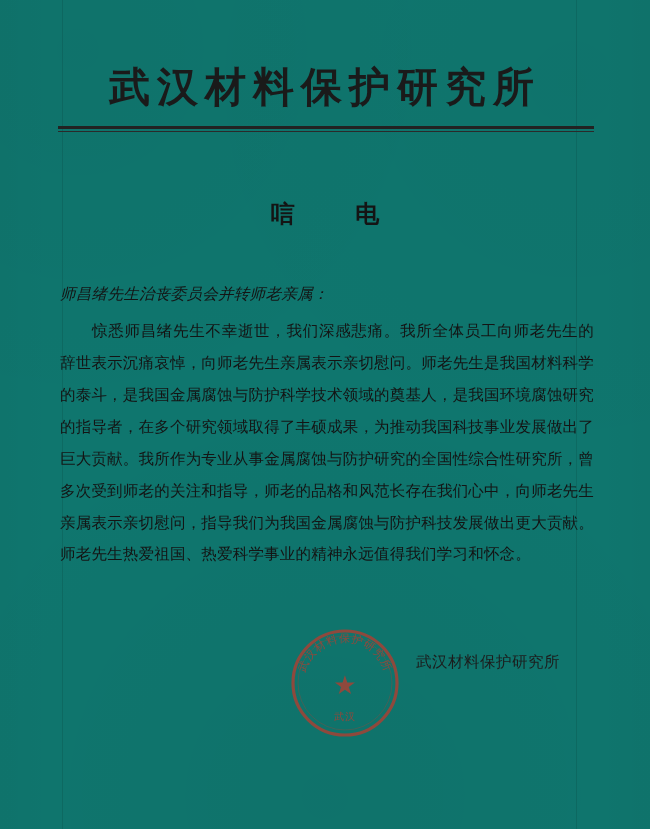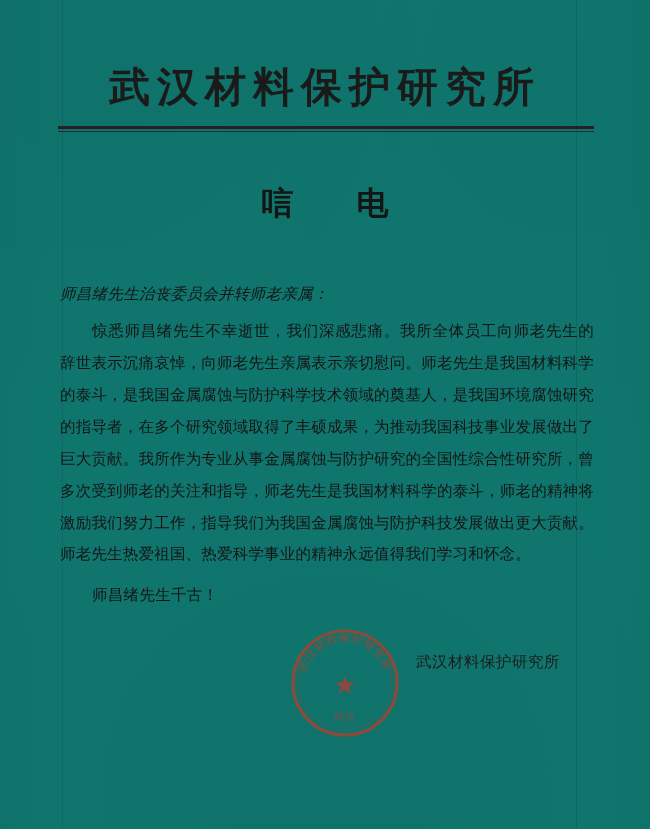--- a/index.html
+++ b/index.html
@@ -70,24 +70,24 @@
   .rule-thin {
     height: 1px;
     background: #2a2a2a;
     margin-top: 2px;
   }
 
   .doc-type {
     position: absolute;
     left: 0;
     right: 0;
-    top: 182px;
+    top: 198px;
     text-align: center;
     font-family: "DejaVu Serif", serif;
-    font-size: 32px;
+    font-size: 24px;
     font-weight: 700;
     letter-spacing: 26px;
     text-indent: 26px;
     color: #141414;
   }
 
   .body-area {
     position: absolute;
     left: 60px;
     right: 56px;
@@ -170,22 +170,21 @@
 
   <div class="rule-wrap">
     <div class="rule-thick"></div>
     <div class="rule-thin"></div>
   </div>
 
   <div class="doc-type">唁 电</div>
 
   <div class="body-area">
     <div class="salutation">师昌绪先生治丧委员会并转师老亲属：</div>
-    <div class="para indent">惊悉师昌绪先生不幸逝世，我们深感悲痛。我所全体员工向师老先生的辞世表示沉痛哀悼，向师老先生亲属表示亲切慰问。师老先生是我国材料科学的泰斗，是我国金属腐蚀与防护科学技术领域的奠基人，是我国环境腐蚀研究的指导者，在多个研究领域取得了丰硕成果，为推动我国科技事业发展做出了巨大贡献。我所作为专业从事金属腐蚀与防护研究的全国性综合性研究所，曾多次受到师老的关注和指导，师老先生是我国材料科学的泰斗，师老的精神将激励我们努力工作，指导我们为我国金属腐蚀与防护科技发展做出更大贡献。师老先生热爱祖国、热爱科学事业的精神永远值得我们学习和怀念。</div>
-    <div class="closing">师昌绪先生千古！</div>
+    <div class="para indent">惊悉师昌绪先生不幸逝世，我们深感悲痛。我所全体员工向师老先生的辞世表示沉痛哀悼，向师老先生亲属表示亲切慰问。师老先生是我国材料科学的泰斗，是我国金属腐蚀与防护科学技术领域的奠基人，是我国环境腐蚀研究的指导者，在多个研究领域取得了丰硕成果，为推动我国科技事业发展做出了巨大贡献。我所作为专业从事金属腐蚀与防护研究的全国性综合性研究所，曾多次受到师老的关注和指导，师老的品格和风范长存在我们心中，向师老先生亲属表示亲切慰问，指导我们为我国金属腐蚀与防护科技发展做出更大贡献。师老先生热爱祖国、热爱科学事业的精神永远值得我们学习和怀念。</div>
   </div>
 
   <div class="signature-block">
     <div class="sig-org">武汉材料保护研究所</div>
   </div>
 
   <div class="seal">
     <svg width="118" height="118" viewBox="0 0 118 118" aria-hidden="true">
       <g opacity="0.72">
         <circle cx="59" cy="59" r="52" fill="none" stroke="#c0392b" stroke-width="3.2"></circle>

